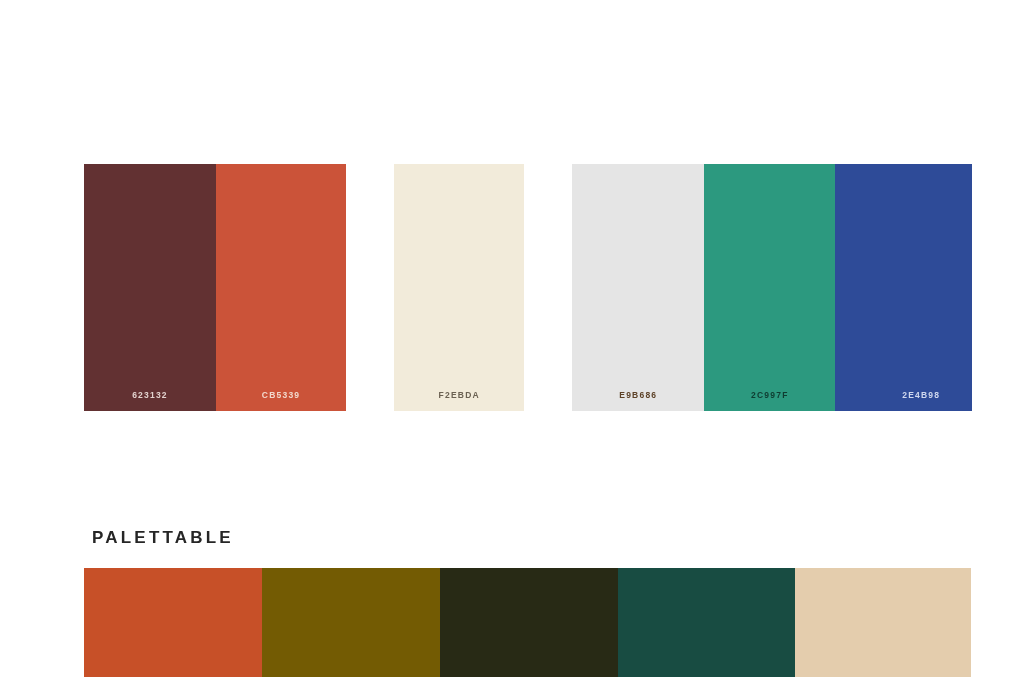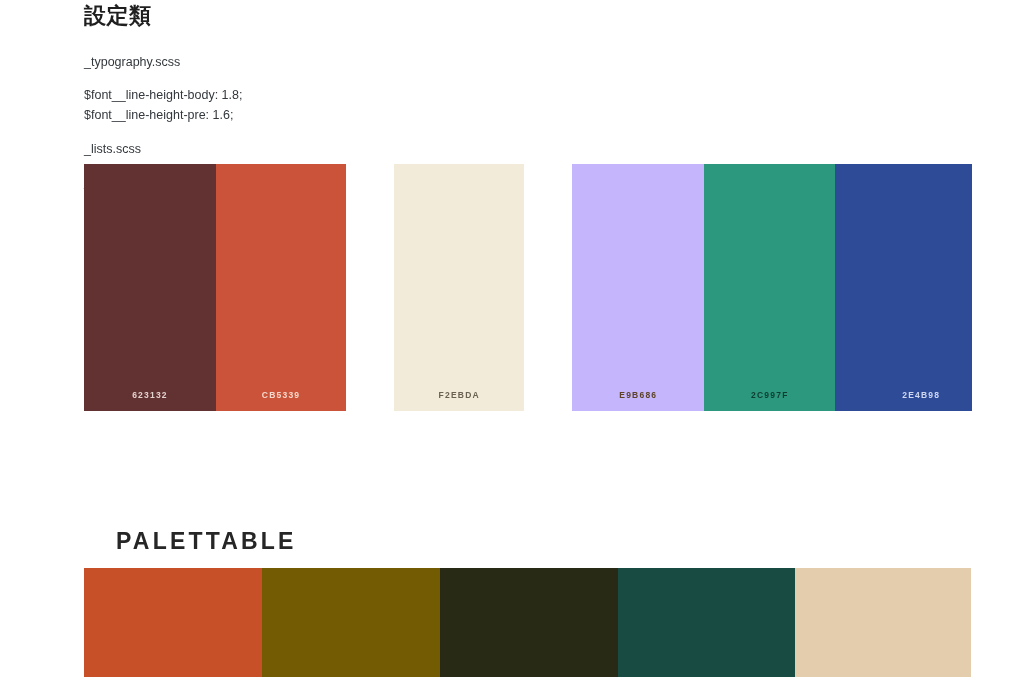--- a/index.html
+++ b/index.html
@@ -95,23 +95,23 @@
   .brand-row {
     position: absolute;
     left: 84px;
     top: 528px;
     width: 888px;
     height: 30px;
   }
 
   .brand-logo {
     position: absolute;
-    left: 32px;
+    left: 8px;
     top: 0px;
-    font-size: 23px;
+    font-size: 17px;
     font-weight: bold;
     letter-spacing: 3.2px;
     color: #262626;
     font-family: "Liberation Sans", "DejaVu Sans", sans-serif;
   }
 
   .brand-url {
     position: absolute;
     right: 0px;
     top: 5px;
@@ -136,43 +136,32 @@
 
   .palette-bottom .swatch-b {
     height: 100%;
   }
 </style>
 </head>
 <body>
 
 <div class="page">
 
-  <div class="content">
-    <h1 class="page-title">設定類</h1>
-
-    <div class="text-lines">
-      <p class="line gap">_typography.scss</p>
-      <p class="line gap">$font__line-height-body: 1.8;</p>
-      <p class="line tight">$font__line-height-pre: 1.6;</p>
-      <p class="line gap">_lists.scss</p>
-      <p class="line gap">_copy.scss</p>
-    </div>
-  </div>
 
   <div class="palette-top" id="palette-top">
       <div class="swatch" style="background: rgb(98, 49, 50); width: 148px;">
         <span class="hexlabel" style="color: rgb(227, 211, 207);">623132</span>
       </div>
       <div class="swatch" style="background: rgb(203, 83, 57); width: 146px;">
         <span class="hexlabel" style="color: rgb(242, 217, 205);">CB5339</span>
       </div>
       <div class="swatch" style="background: rgb(242, 235, 218); width: 146px; margin-left: 48px;">
         <span class="hexlabel" style="color: rgb(107, 97, 82);">F2EBDA</span>
       </div>
-      <div class="swatch" style="background: #c4b5fd; width: 148px; margin-left: 48px;">
+      <div class="swatch" style="background: #e5e5e5; width: 148px; margin-left: 48px;">
         <span class="hexlabel" style="color: rgb(93, 66, 40);">E9B686</span>
       </div>
       <div class="swatch" style="background: rgb(44, 153, 127); width: 147px; align-items: flex-end;">
         <span class="hexlabel" style="color: rgb(15, 60, 49);">2C997F</span>
       </div>
       <div class="swatch" style="background: rgb(46, 75, 152); width: 149px; padding-left: 35px;">
         <span class="hexlabel" style="color: rgb(207, 216, 239);">2E4B98</span>
       </div>
     </div>
 

